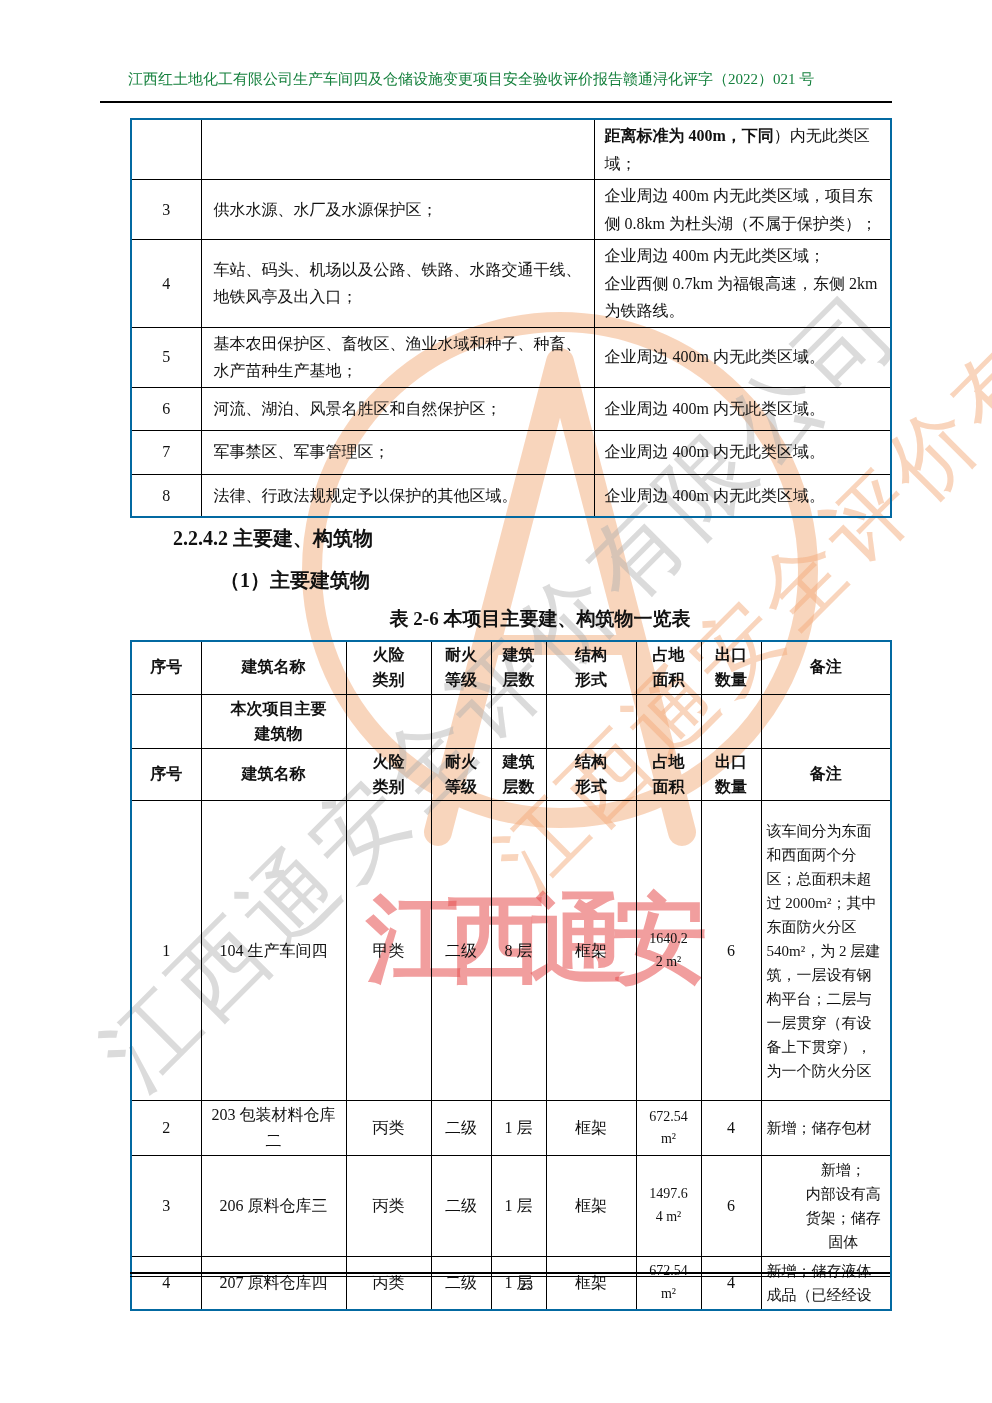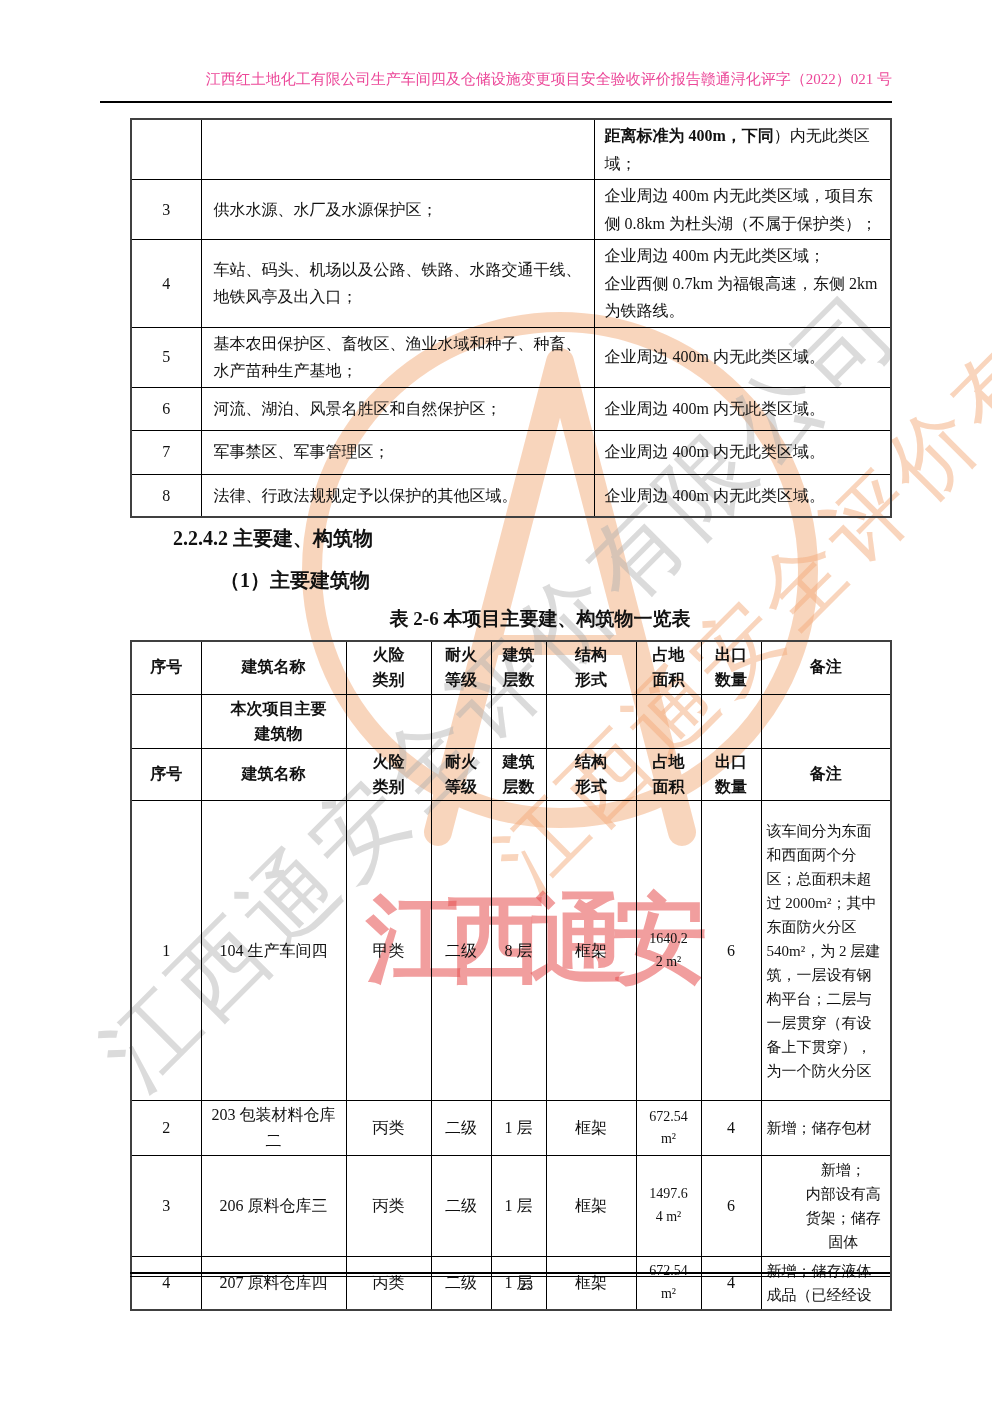--- a/index.html
+++ b/index.html
@@ -28,27 +28,27 @@
   .wm-ta{
     font-family:"Liberation Sans","DejaVu Sans",sans-serif;
     font-weight:700;font-size:96px;line-height:0.82;
     width:112px;text-align:center;word-break:break-all;
     color:rgba(125,201,232,0.45);
   }
   
   .content{position:absolute;inset:0;z-index:1;}
   .doc-header{
     position:absolute;top:70px;left:128px;width:764px;
-    display:flex;justify-content:flex-end;align-items:baseline;
-    font-size:15px;color:#ec4899;
+    display:flex;justify-content:flex-start;align-items:baseline;
+    font-size:15px;color:#15803d;
   }
   .header-rule{position:absolute;top:101px;left:100px;width:792px;border-top:2px solid #000;}
   table{border-collapse:collapse;table-layout:fixed;background:transparent;}
   td{border:1px solid #000;vertical-align:middle;overflow:hidden;}
-  .tbl{position:absolute;left:130px;width:760px;border:2px solid #404040;}
+  .tbl{position:absolute;left:130px;width:760px;border:2px solid #0369a1;}
   
   .zones{top:118px;font-size:16px;}
   .zones td{line-height:1.72;padding:2px 6px;}
   .zones .c-no{text-align:center;}
   .zones .c-desc{padding-left:12px;}
   .zones .c-res{padding-left:10px;white-space:pre-line;}
   .bold-seg{font-weight:700;}
   
   .h-sec{position:absolute;top:525px;left:130px;font-size:20px;font-weight:700;margin-left:43px;}
   .h-sub{position:absolute;top:567px;left:220px;font-size:20px;font-weight:700;}

